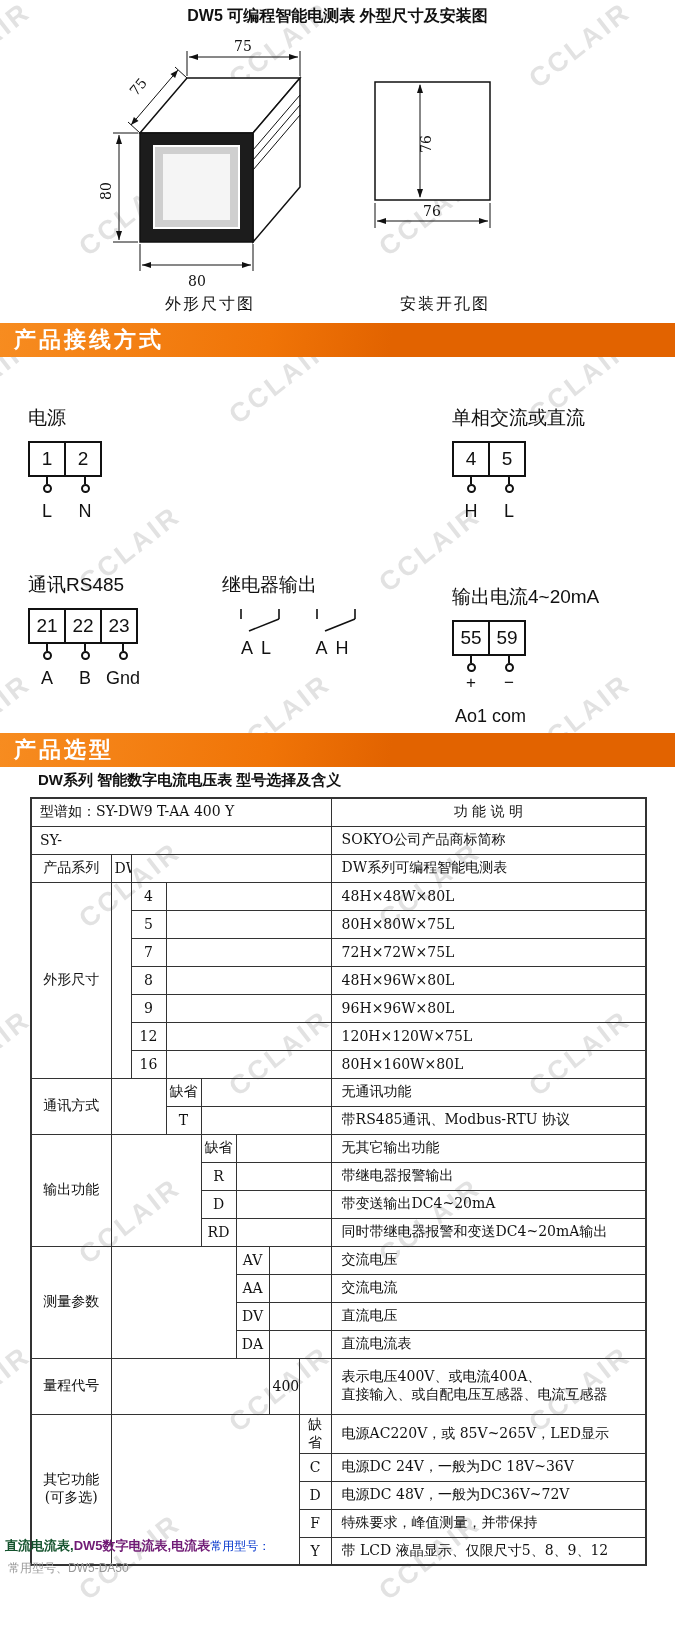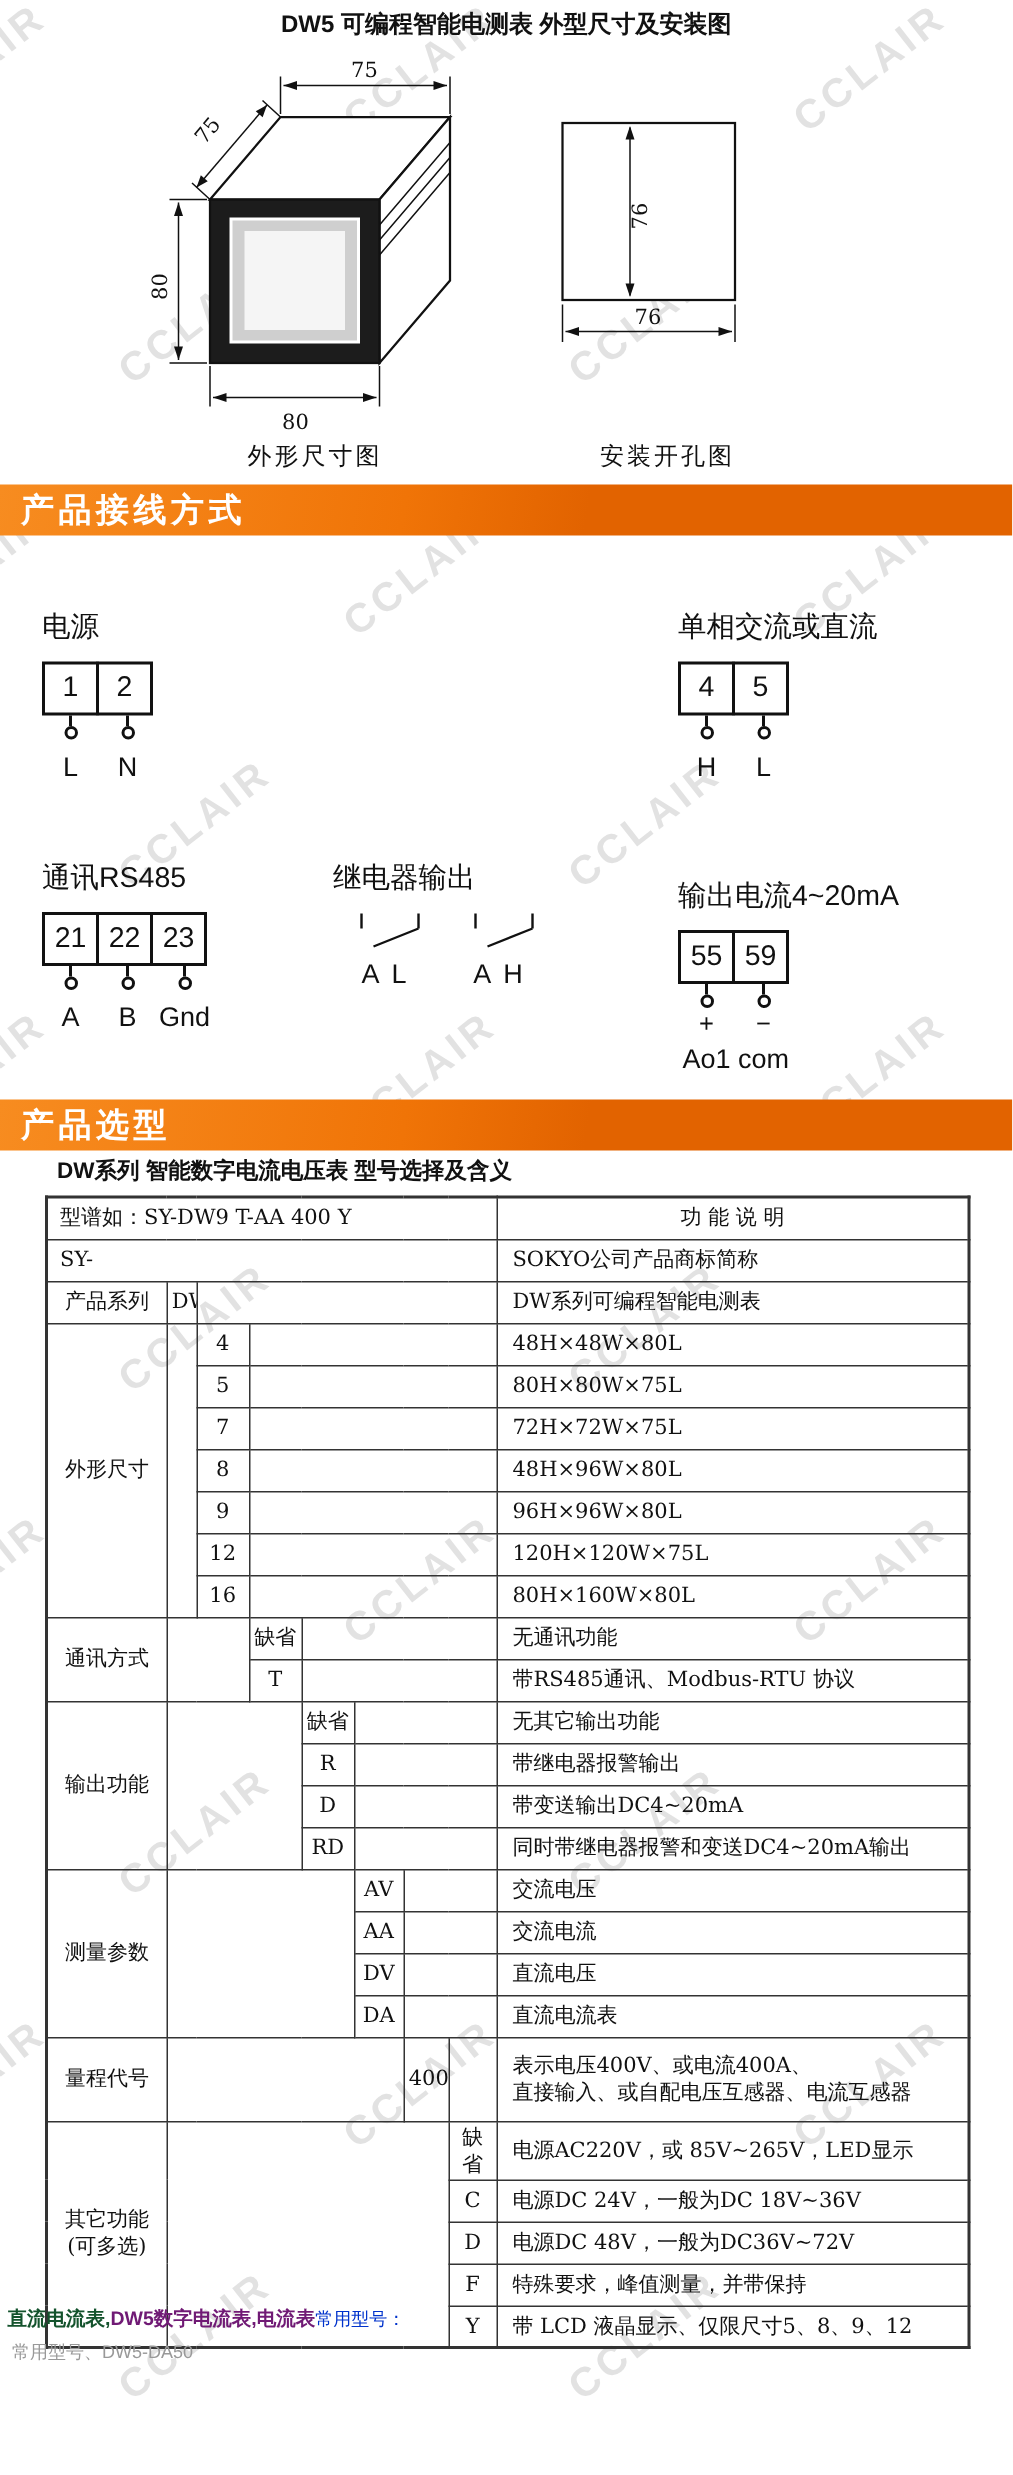--- a/index.html
+++ b/index.html
@@ -38,21 +38,21 @@
   .wbox:first-child{margin-left:0}
   .wrow{display:flex}
   .pcell{width:38px;display:flex;flex-direction:column;align-items:center}
   .pline{width:2px;height:7px;background:#111}
   .pcirc{width:9px;height:9px;border:2px solid #111;border-radius:50%}
   .wlabels{display:flex;margin-top:8px;font-size:18px}
   .lcell{width:38px;text-align:center}
   .relay-labels{margin-top:0}
   .relay-labels .lcell{width:76px;letter-spacing:8px}
   .signs{display:flex;margin-top:1px;font-size:17px}
-  .names{margin-top:3px}
+  .names{margin-top:13px}
   
   .model-table{position:absolute;left:30px;top:797px;width:615px;z-index:1;
                border-collapse:collapse;table-layout:fixed;
                font-family:"DejaVu Serif","Liberation Serif",serif;font-size:14px;color:#111}
   .model-table{border:2px solid #333}
   .model-table td{border:1px solid #333;height:28px;text-align:center;padding:1px 3px;overflow:hidden}
   .model-table td.al{text-align:left;padding-left:8px}
   .model-table td.desc{text-align:left;padding-left:10px}
   .model-table tr.tall td{height:56px}
   col.c0{width:80px}col.c1{width:20px}col.c2{width:35px}col.c3{width:35px}

